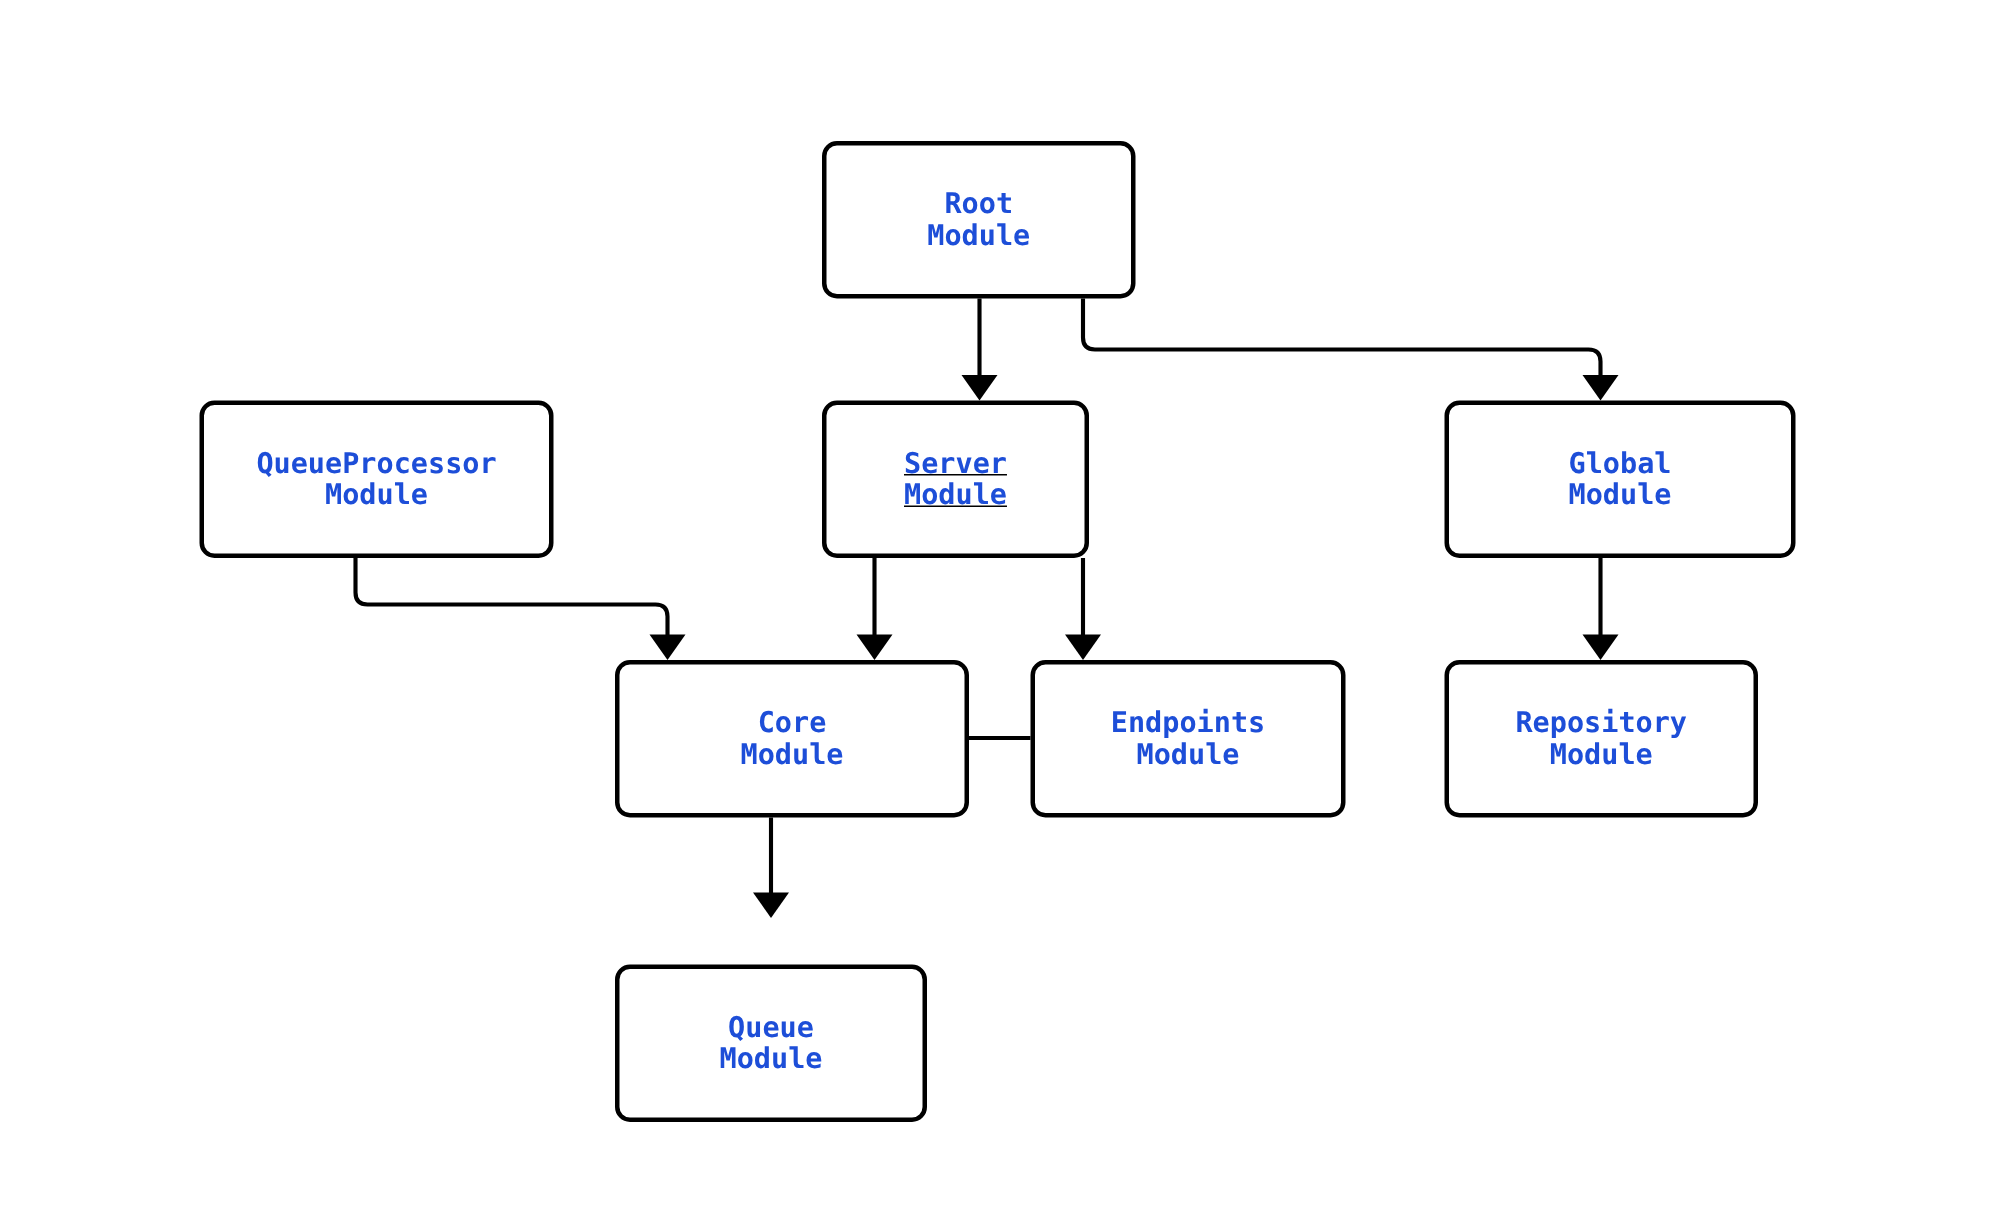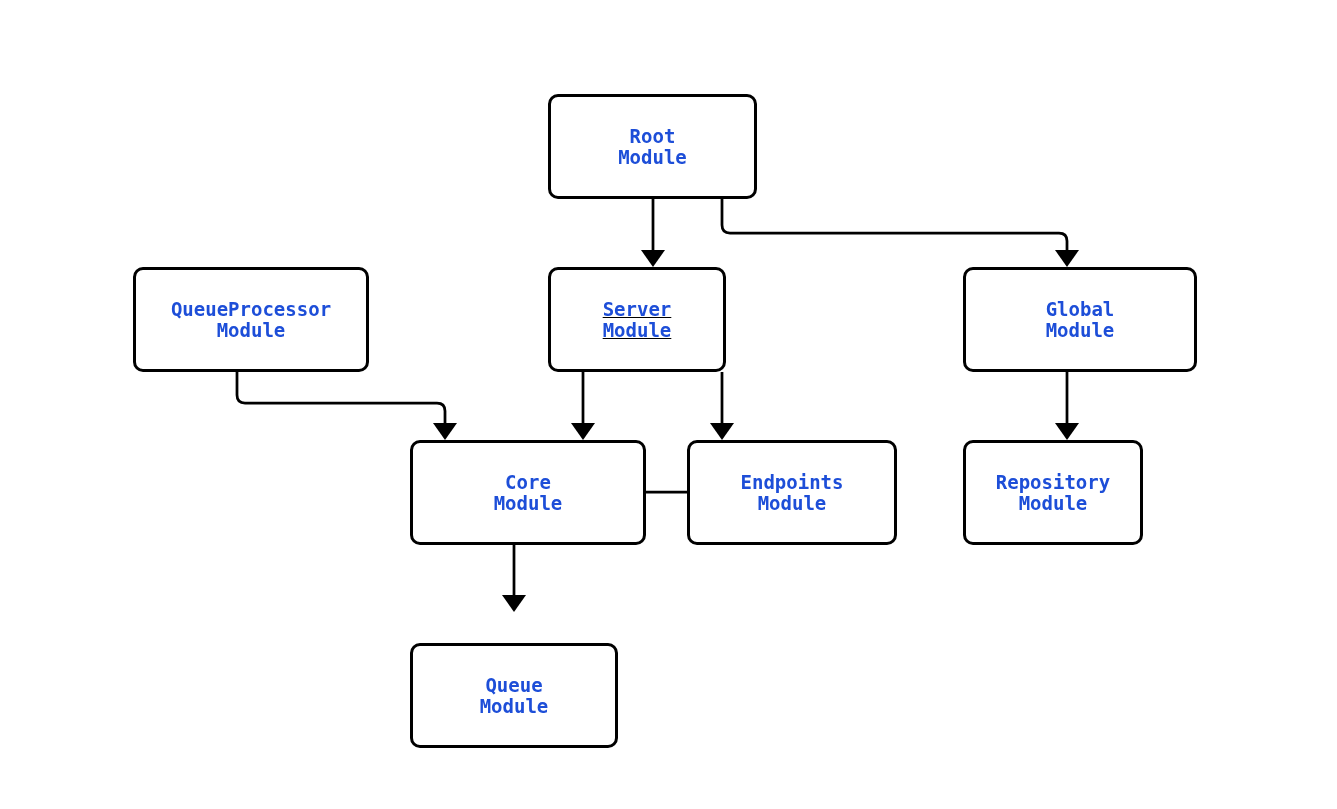--- a/index.html
+++ b/index.html
@@ -81,21 +81,21 @@
 Module</span>
   </div>
   <div class="node" style="left: 410px; top: 440px; width: 236px; height: 105px;">
     <span class="label">Core
 Module</span>
   </div>
   <div class="node" style="left: 687px; top: 440px; width: 210px; height: 105px;">
     <span class="label">Endpoints
 Module</span>
   </div>
-  <div class="node" style="left: 963px; top: 440px; width: 180px; height: 105px;">
+  <div class="node" style="left: 963px; top: 440px; width: 209px; height: 105px;">
     <span class="label">Repository
 Module</span>
   </div>
   <div class="node" style="left: 410px; top: 612px; width: 208px; height: 105px; margin-top: 31px;">
     <span class="label">Queue
 Module</span>
   </div>
 </div>
 
 </body></html>

